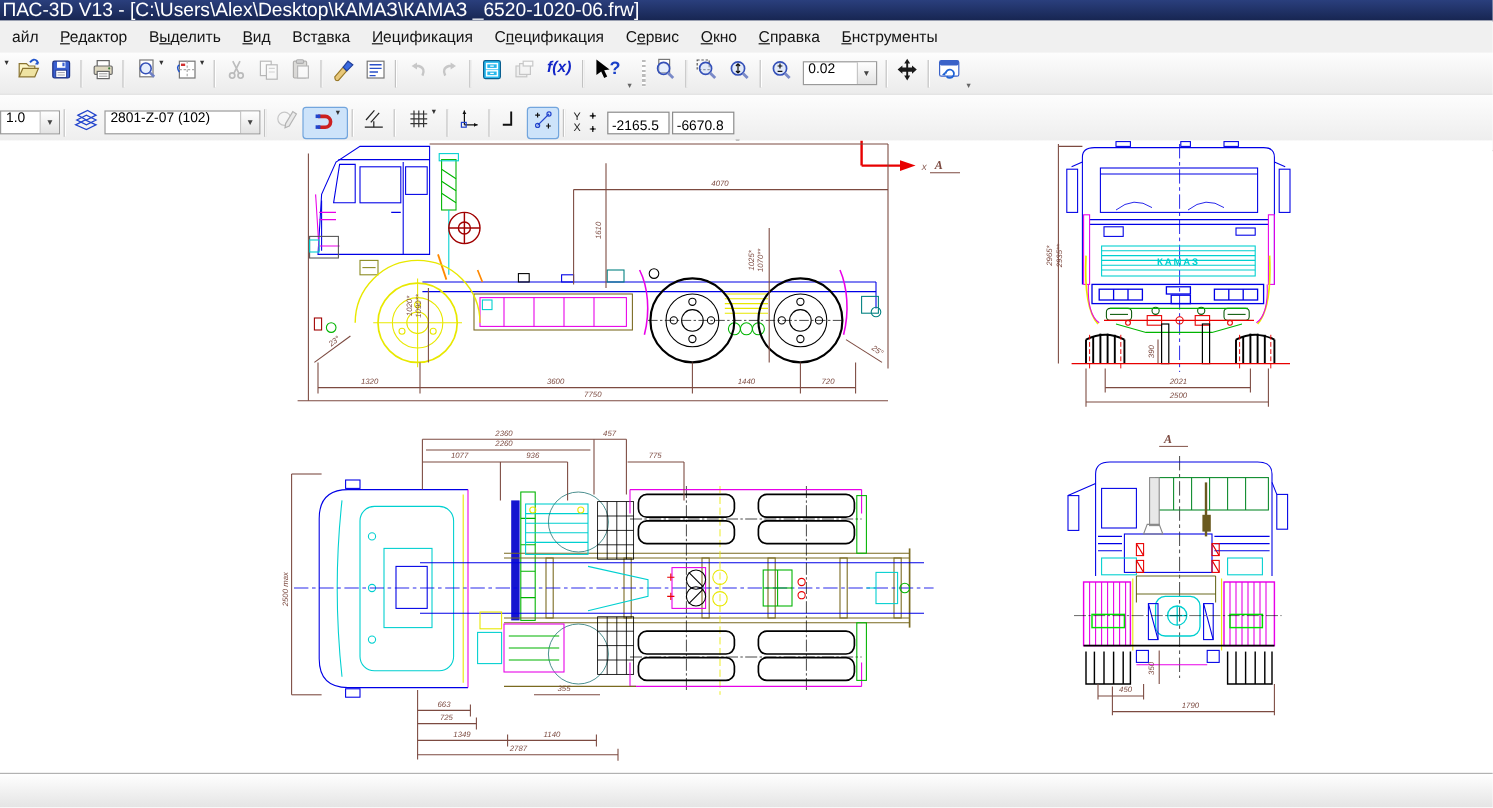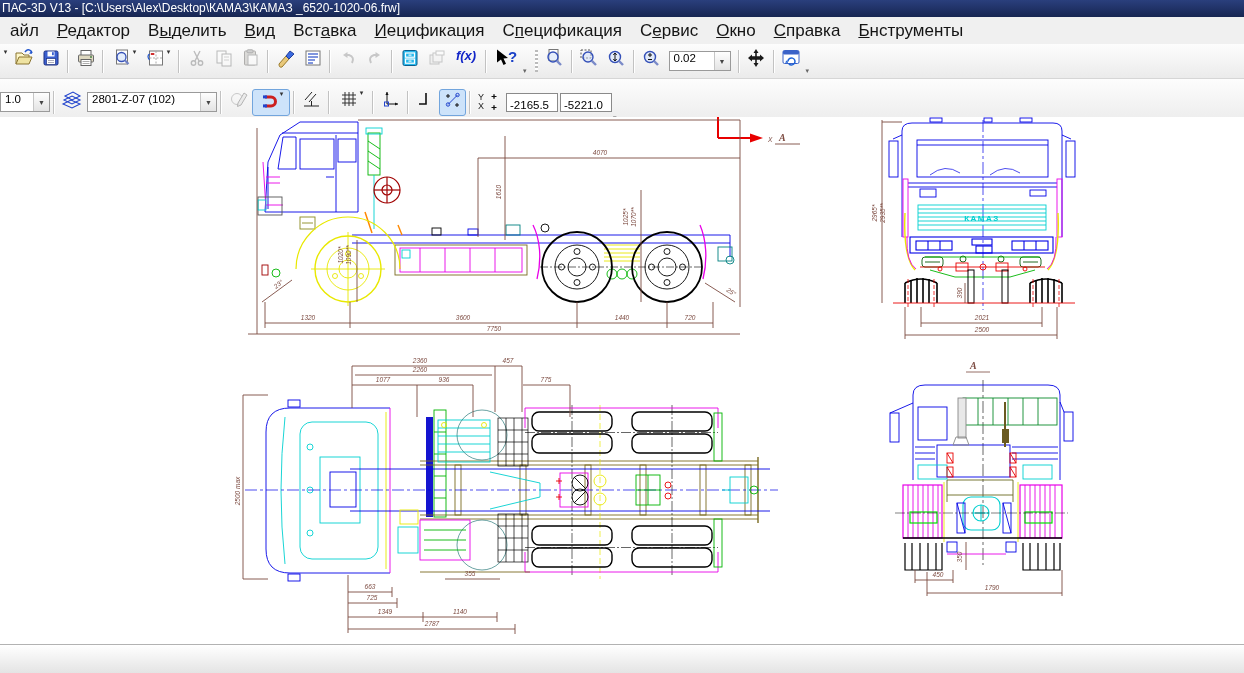--- a/index.html
+++ b/index.html
@@ -1,26 +1,26 @@
 <!DOCTYPE html>
 <html><head>
 <meta charset="utf-8">
 <style>
   html,body{margin:0;padding:0}
   body{width:1244px;height:673px;overflow:hidden;position:relative;
        font-family:"Liberation Sans",sans-serif;background:#fff;}
 
   
   .titlebar{position:absolute;top:0;left:0;width:100%;height:18px;
-    background:linear-gradient(#2a3f7d,#16244f);color:#fff;font-size:12px;
+    background:linear-gradient(#2a3f7d,#16244f);color:#fff;font-size:16px;
     line-height:17px;white-space:nowrap;padding-left:2px;box-sizing:border-box}
 
   
   .menubar{position:absolute;top:17px;left:0;width:100%;height:27px;background:#f0f0f0;
-    display:flex;align-items:center;font-size:17px;color:#141414;padding-left:1px;box-sizing:border-box}
+    display:flex;align-items:center;font-size:13px;color:#141414;padding-left:1px;box-sizing:border-box}
   .menu-item{padding:4px 9px;cursor:default}
   .mkey{text-decoration:underline}
 
   
   .trow{position:absolute;left:0;width:100%;height:35px;box-sizing:border-box;
     background:linear-gradient(#fdfdfd,#ebebeb);display:flex;align-items:center;padding-left:0}
   #trow1{top:44px;border-bottom:1px solid #d6d6d6}
   #trow2{top:79px;height:47px;border-bottom:1px solid #9c9c9c}
   .tbtn{width:27px;height:27px;display:flex;align-items:flex-start;justify-content:center;
     border-radius:3px;flex:none;position:relative}
@@ -340,21 +340,21 @@
     <svg width="16" height="20" viewBox="0 0 16 20">
         <path d="M8,2 v5 M5.5,4.5 h5 M8,13 v5 M5.5,15.5 h5" stroke="#111"></path>
         <circle cx="8" cy="4.5" r="1" fill="#111"></circle>
         <circle cx="8" cy="15.5" r="1" fill="#111"></circle>
       </svg>
   </div>
   <div class="coordfield">
     <span>-2165.5</span>
   </div>
   <div class="coordfield" style="margin-left:2px">
-    <span>-5221.0</span>
+    <span>-6670.8</span>
   </div>
   <span class="tovf">▾</span>
 </div>
 
 <div id="canvas">
 <svg width="1244" height="527" viewBox="0 0 1244 527" shape-rendering="geometricPrecision">
   <g fill="none" stroke-width=".9">
 
   <g>
     <line x1="718" y1="0" x2="718" y2="21" stroke="#e80000" stroke-width="2"></line>

